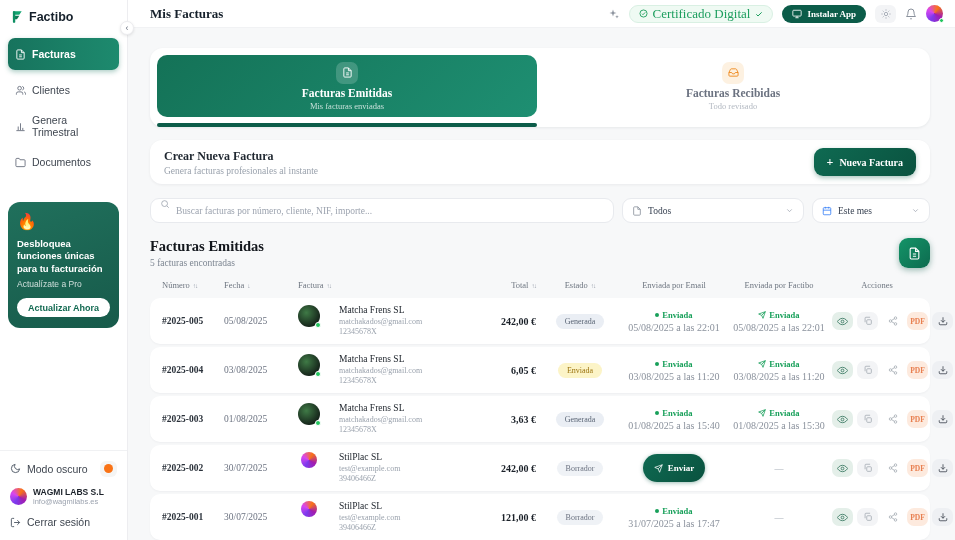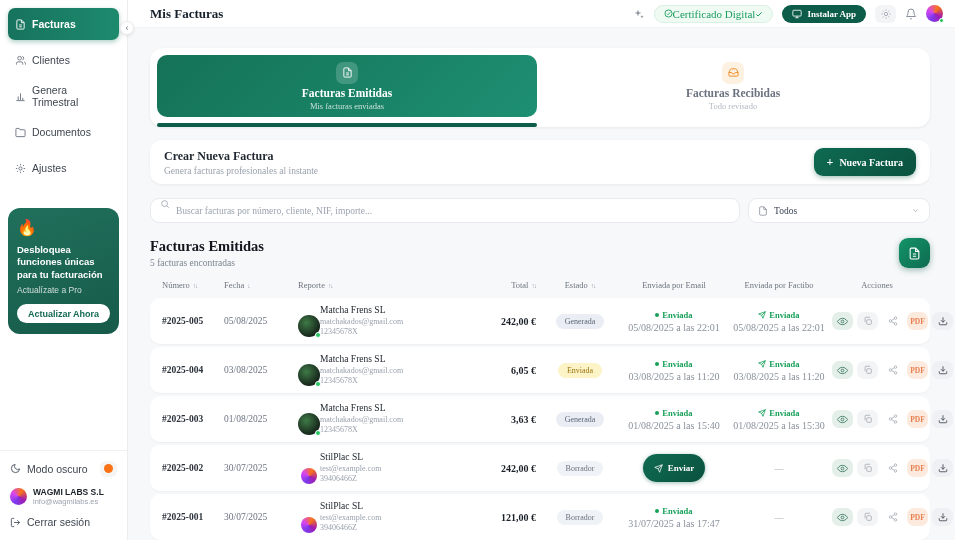--- a/index.html
+++ b/index.html
@@ -36,21 +36,21 @@
   .acct-mail { font-size:7.5px; color:#9ca3af; }
 
   .collapse-btn { position:absolute; left:120px; top:21px; width:14px; height:14px; border-radius:50%; background:#fff; border:1px solid #ececef; box-shadow:0 1px 3px rgba(0,0,0,.1); display:grid; place-items:center; font-size:9px; color:#6b7280; z-index:9; cursor:pointer; line-height:1; }
 
   
   .main { flex:1; display:flex; flex-direction:column; min-width:0;font-family:Liberation Serif, serif; }
   .topbar { height:28px; background:#fff; display:flex; align-items:center; padding:0 12px 0 22px; border-bottom:1px solid #f1f2f4; flex-shrink:0; }
   .topbar-title { font-size:13px; font-weight:bold; color:#15202b; }
   .topbar-right { margin-left:auto; display:flex; align-items:center; gap:9px; }
   .tb-ico { color:#8a919c; display:grid; place-items:center; cursor:pointer; }
-  .cert-pill { display:flex; align-items:center; height:18px; padding:0 9px; border-radius:999px; background:#effaf3; border:1px solid #d9f0e3; color:#1c9e5e; font-size:11px; cursor:pointer; }
+  .cert-pill { display:flex; align-items:center; gap:5px; height:18px; padding:0 9px; border-radius:999px; background:#effaf3; border:1px solid #d9f0e3; color:#1c9e5e; font-size:13px; cursor:pointer; }
   .cert-pill svg { color:#1c9e5e; }
   .install-btn { display:flex; align-items:center; gap:5px; height:18px; padding:0 10px; border-radius:999px; background:#0c5c49; color:#fff; font-size:9px; font-weight:bold; border:none; cursor:pointer; font-family:inherit; }
   .icon-sq { width:21px; height:18px; border-radius:6px; background:#f3f4f6; display:grid; place-items:center; color:#9ca3af; cursor:pointer; }
   .avatar-sm { width:17px; height:17px; border-radius:50%; background:conic-gradient(from 210deg,#7c3aed,#d946ef,#f97316,#a21caf,#7c3aed); position:relative; cursor:pointer; }
   .status-dot { position:absolute; right:-1px; bottom:-1px; width:5px; height:5px; border-radius:50%; background:#22c55e; border:1px solid #fff; }
 
   
   .content { flex:1; padding:20px 25px 0 22px; overflow:hidden; }
 
   .tabs-card { background:#fff; border-radius:13px; padding:7px 7px 0; box-shadow:0 1px 3px rgba(16,24,40,.07); }
@@ -94,21 +94,21 @@
   .thead { margin-top:12px; display:grid; grid-template-columns:var(--cols); padding:0 8px 0 12px; font-size:8.5px; color:#6e7681; align-items:center; }
   .th { display:flex; align-items:center; gap:3px; }
   .th.c3 { justify-content:flex-end; padding-right:2px; }
   .th.c4, .th.c5, .th.c6, .th.c7 { justify-content:center; }
   .sort { font-size:6.5px; letter-spacing:-1px; color:#9ca3af; }
 
   .rows { margin-top:8px; display:flex; flex-direction:column; gap:3px; }
   .row { display:grid; grid-template-columns:var(--cols); align-items:center; background:#fff; border-radius:10px; height:46px; padding:0 8px 0 12px; box-shadow:0 1px 2px rgba(16,24,40,.04); }
   .cell.num { font-size:9.5px; font-weight:bold; color:#2a313a; }
   .cell.date { font-size:9.5px; color:#6b7280; }
-  .cell.client { display:flex; align-items:flex-end; gap:0; min-width:0; }
+  .cell.client { display:flex; align-items:flex-start; gap:19px; min-width:0; }
   .avatar { width:22px; height:22px; border-radius:50%; position:relative; flex-shrink:0; }
   .avatar.matcha { background:radial-gradient(circle at 38% 35%,#3f7a46,#15241a 72%); }
   .avatar.matcha .dot { position:absolute; right:-1px; bottom:-1px; width:6px; height:6px; border-radius:50%; background:#22c55e; border:1px solid #fff; }
   .avatar.stilplac { width:16px; height:16px; margin:0 3px; background:conic-gradient(from 210deg,#7c3aed,#d946ef,#f97316,#a21caf,#7c3aed); }
   .cinfo { display:flex; flex-direction:column; line-height:1.25; min-width:0; }
   .cname { font-size:9.5px; color:#1b2129; }
   .cmail, .cnif { font-size:8px; color:#9aa2ad; }
   .cell.total { font-size:10px; font-weight:bold; color:#1b2129; text-align:right; padding-right:2px; }
   .cell.estado { display:flex; justify-content:center; }
   .badge { font-size:8px; padding:3px 9px; border-radius:999px; white-space:nowrap; }
@@ -132,20 +132,30 @@
   .abtn.dl { background:#eef0f3; color:#3f4650; }
 </style>
 </head>
 <body>
 
 <div class="app">
 
   <div class="collapse-btn">‹</div>
 
   <aside class="sidebar">
+    <div class="logo-row">
+      <span class="logo-mark">
+        <svg width="14" height="14" viewBox="0 0 24 24">
+            <path d="M5 2h15l-4 6H5z" fill="#12a571"></path>
+            <path d="M5 10h11l-4 6H5z" fill="#0c7a54"></path>
+            <rect x="5" y="2" width="4" height="20" rx="1.5" fill="#0e8f63"></rect>
+          </svg>
+      </span>
+      <span class="logo-text">Factibo</span>
+    </div>
     <nav class="nav">
       <div class="nav-item active">
         <svg viewBox="0 0 24 24" fill="none" stroke="currentColor" stroke-width="2">
             <path d="M14 2H6a2 2 0 0 0-2 2v16a2 2 0 0 0 2 2h12a2 2 0 0 0 2-2V8z"></path>
             <path d="M14 2v6h6M9 13h6M9 17h6"></path>
           </svg>
         <span>Facturas</span>
       </div>
       <div class="nav-item">
         <svg viewBox="0 0 24 24" fill="none" stroke="currentColor" stroke-width="2">
@@ -159,27 +169,20 @@
         <svg viewBox="0 0 24 24" fill="none" stroke="currentColor" stroke-width="2">
             <path d="M3 21h18M7 20v-8M12 20V5M17 20v-5"></path>
           </svg>
         <span>Genera Trimestral</span>
       </div>
       <div class="nav-item">
         <svg viewBox="0 0 24 24" fill="none" stroke="currentColor" stroke-width="2">
             <path d="M22 19a2 2 0 0 1-2 2H4a2 2 0 0 1-2-2V5a2 2 0 0 1 2-2h5l2 3h9a2 2 0 0 1 2 2z"></path>
           </svg>
         <span>Documentos</span>
-      </div>
-      <div class="nav-item">
-        <svg viewBox="0 0 24 24" fill="none" stroke="currentColor" stroke-width="2">
-            <circle cx="12" cy="12" r="3.5"></circle>
-            <path d="M12 2v3M12 19v3M2 12h3M19 12h3M4.5 4.5l2.2 2.2M17.3 17.3l2.2 2.2M19.5 4.5l-2.2 2.2M6.7 17.3l-2.2 2.2"></path>
-          </svg>
-        <span>Ajustes</span>
       </div>
     </nav>
 
     <div class="promo">
       <div class="promo-emoji">🔥</div>
       <div class="promo-title">Desbloquea funciones únicas para tu facturación</div>
       <div class="promo-sub">Actualízate a Pro</div>
       <button class="promo-btn">Actualizar Ahora</button>
     </div>
 
@@ -304,20 +307,30 @@
         <div class="select status">
           <svg class="sel-ico-doc" width="10" height="10" viewBox="0 0 24 24" fill="none" stroke="currentColor" stroke-width="2">
               <path d="M14 2H6a2 2 0 0 0-2 2v16a2 2 0 0 0 2 2h12a2 2 0 0 0 2-2V8z"></path>
               <path d="M14 2v6h6"></path>
             </svg>
           <span>Todos</span>
           <svg class="chev" width="9" height="9" viewBox="0 0 24 24" fill="none" stroke="currentColor" stroke-width="2">
               <path d="M6 9l6 6 6-6"></path>
             </svg>
         </div>
+        <div class="select period">
+          <svg class="sel-ico-cal" width="10" height="10" viewBox="0 0 24 24" fill="none" stroke="currentColor" stroke-width="2">
+              <rect x="3" y="4" width="18" height="17" rx="2"></rect>
+              <path d="M16 2v4M8 2v4M3 10h18"></path>
+            </svg>
+          <span>Este mes</span>
+          <svg class="chev" width="9" height="9" viewBox="0 0 24 24" fill="none" stroke="currentColor" stroke-width="2">
+              <path d="M6 9l6 6 6-6"></path>
+            </svg>
+        </div>
       </div>
 
       <div class="list-head">
         <div>
           <div class="list-title">Facturas Emitidas</div>
           <div class="list-count">5 facturas encontradas</div>
         </div>
         <button class="export-btn">
           <svg width="13" height="13" viewBox="0 0 24 24" fill="none" stroke="currentColor" stroke-width="2">
               <path d="M14 2H6a2 2 0 0 0-2 2v16a2 2 0 0 0 2 2h12a2 2 0 0 0 2-2V8z"></path>
@@ -330,21 +343,21 @@
         <div class="thead">
             <div class="th c0">
               <span>Número</span>
               <span class="sort">↑↓</span>
             </div>
             <div class="th c1">
               <span>Fecha</span>
               <span class="sort">↓</span>
             </div>
             <div class="th c2">
-              <span>Reporte</span>
+              <span>Factura</span>
               <span class="sort">↑↓</span>
             </div>
             <div class="th c3">
               <span>Total</span>
               <span class="sort">↑↓</span>
             </div>
             <div class="th c4">
               <span>Estado</span>
               <span class="sort">↑↓</span>
             </div>

